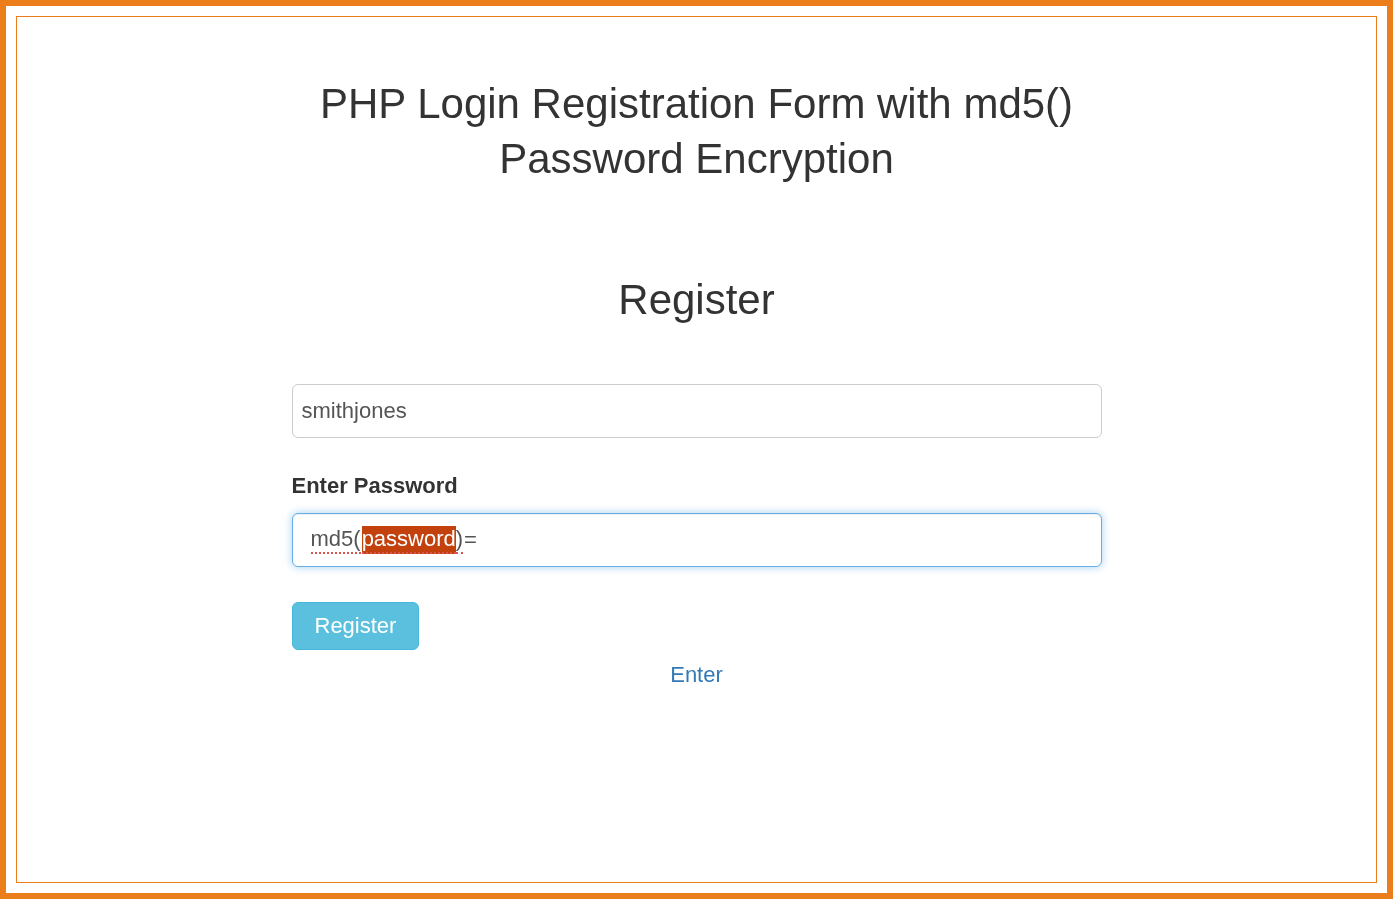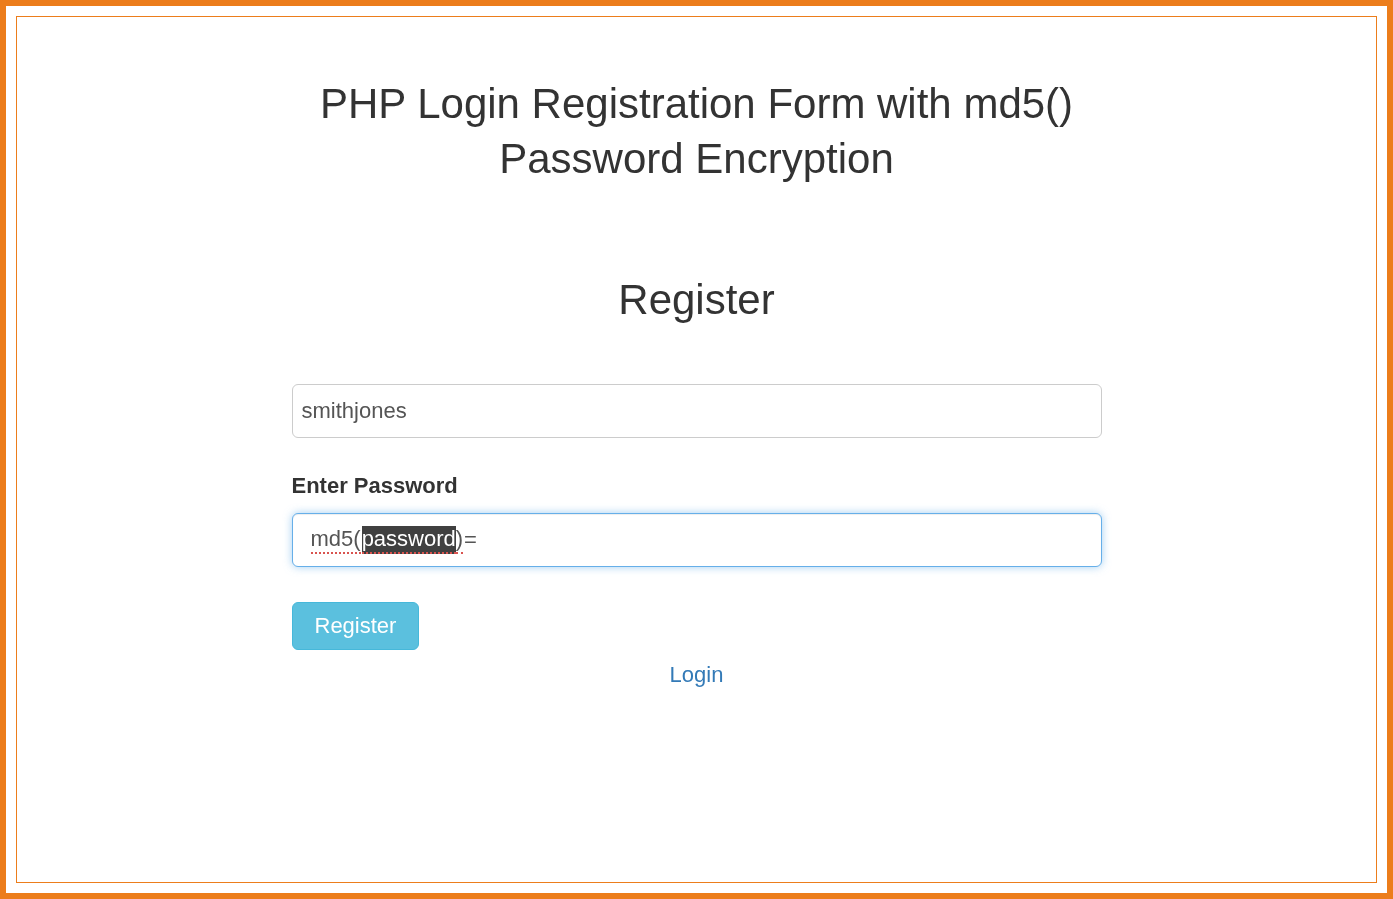--- a/index.html
+++ b/index.html
@@ -78,21 +78,21 @@
       box-shadow: inset 0 1px 1px rgba(0,0,0,.07), 0 0 8px rgba(102,175,233,.6);
       display: flex;
       align-items: center;
       cursor: text;
     }
     .pw-text {
       border-bottom: 2px dotted #d9534f;
       margin-right: 1px;
     }
     .pw-selected {
-      background: #404040;
+      background: #c2410c;
       color: #fff;
       border-bottom: 2px dotted #d9534f;
     }
     .pw-text-nodec {
       
     }
     .btn-row {
       margin-top: 5px;
     }
     .btn-register {
@@ -138,18 +138,18 @@
             <span class="pw-text">)</span>
             <span class="pw-text-nodec"> = </span>
         </div>
       </div>
 
       <div class="btn-row">
         <button class="btn-register">Register</button>
       </div>
 
       <div class="login-link-row">
-        <a class="login-link">Login</a>
+        <a class="login-link">Enter</a>
       </div>
 
     </div>
   </div>
 </div>
 
 </body></html>

